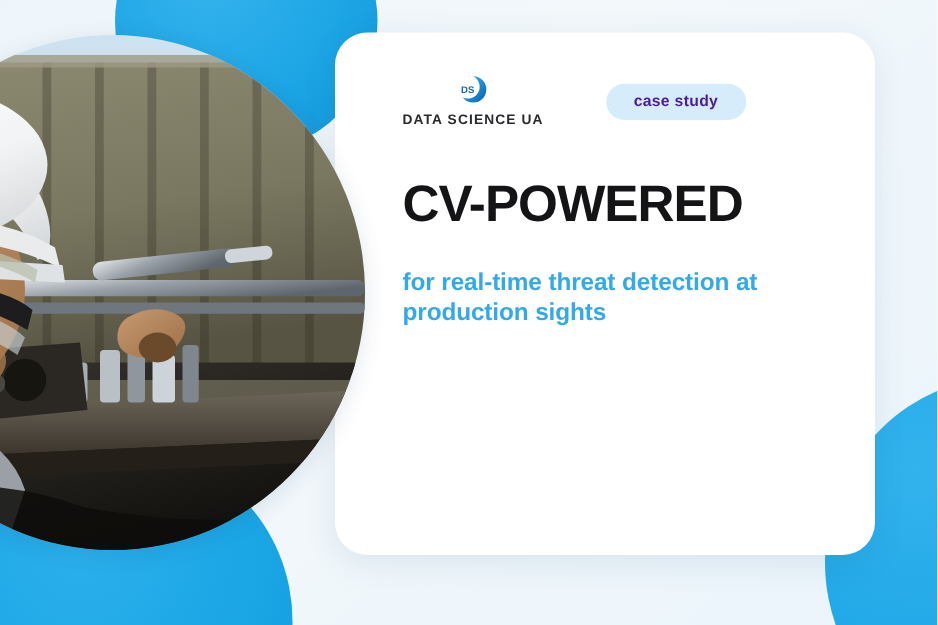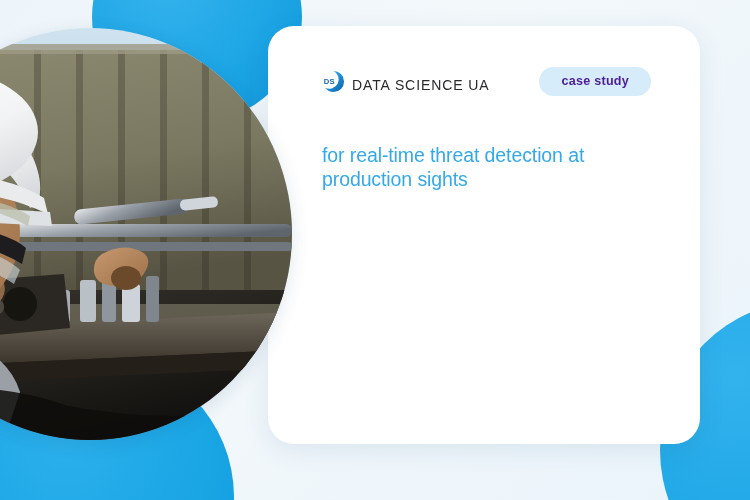--- a/index.html
+++ b/index.html
@@ -87,29 +87,30 @@
 
   #brand-row {
     display: flex;
     align-items: center;
     gap: 14px;
     height: 34px;
   }
 
   #logo-lockup {
     display: flex;
-    align-items: flex-end;
+    align-items: center;
     gap: 7px;
+    flex-direction: column;
   }
 
   #logo-mark { width: 23px; height: 23px; display: block; flex: none; }
 
   #brand-name {
-    font-size: 14px;
-    font-weight: normal;
+    font-size: 11px;
+    font-weight: bold;
     letter-spacing: 0.9px;
     color: #2a2a2e;
     white-space: nowrap;
   }
 
   #case-study-badge {
     margin-left: 36px;
     background: #d6ecfb;
     color: #4c1d95;
     font-size: 12.6px;
@@ -128,21 +129,21 @@
     letter-spacing: -0.8px;
     color: #141417;
     text-transform: uppercase;
   }
   #headline .ln { display: block; white-space: nowrap; }
 
   #subhead {
     margin-top: 31px;
     font-size: 19.5px;
     line-height: 1.22;
-    font-weight: normal;
+    font-weight: bold;
     color: #34a9e9;
     letter-spacing: -0.1px;
     max-width: 330px;
   }
 </style>
 </head>
 <body>
 
 <div id="canvas">
 
@@ -169,20 +170,21 @@
             <rect x="3" y="13" width="24" height="22" rx="3" fill="#ffffff"></rect>
             <text x="15" y="30" text-anchor="middle" font-family="Liberation Sans, sans-serif" font-size="16" font-weight="bold" fill="#1767ad">DS</text>
           </svg>
           <span id="brand-name">DATA SCIENCE UA</span>
         </div>
 
         <div id="case-study-badge">case study</div>
       </div>
 
       <h1 id="headline">
+        <span class="ln">CV-POWERED</span>
       </h1>
 
       <p id="subhead">for real-time threat detection at production sights</p>
     </div>
   </div>
 
   <div id="photo">
     <svg viewBox="0 0 404 412" preserveAspectRatio="xMidYMid slice">
       <defs>
         <linearGradient id="wallg" x1="0" y1="0" x2="0.25" y2="1">

